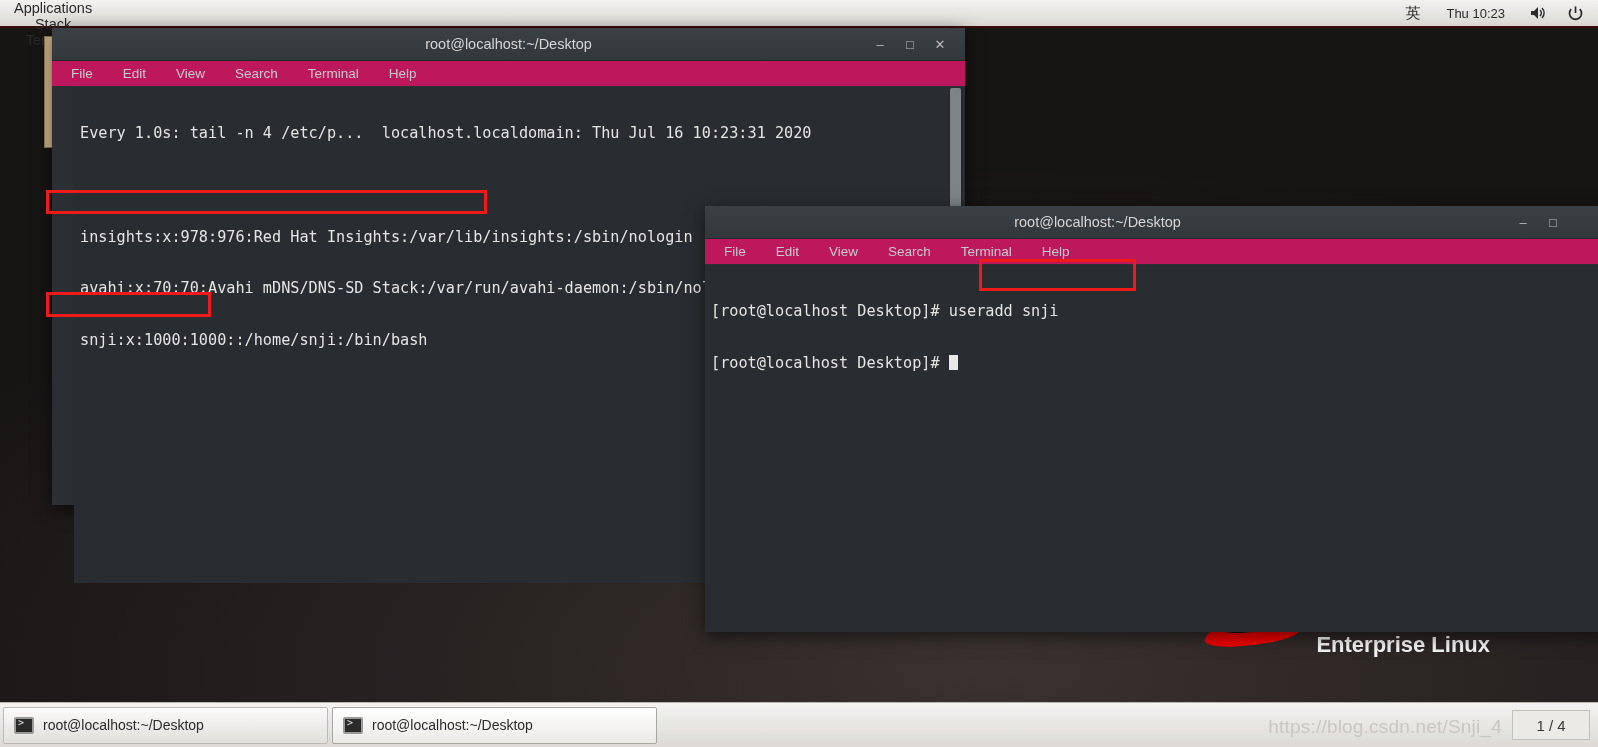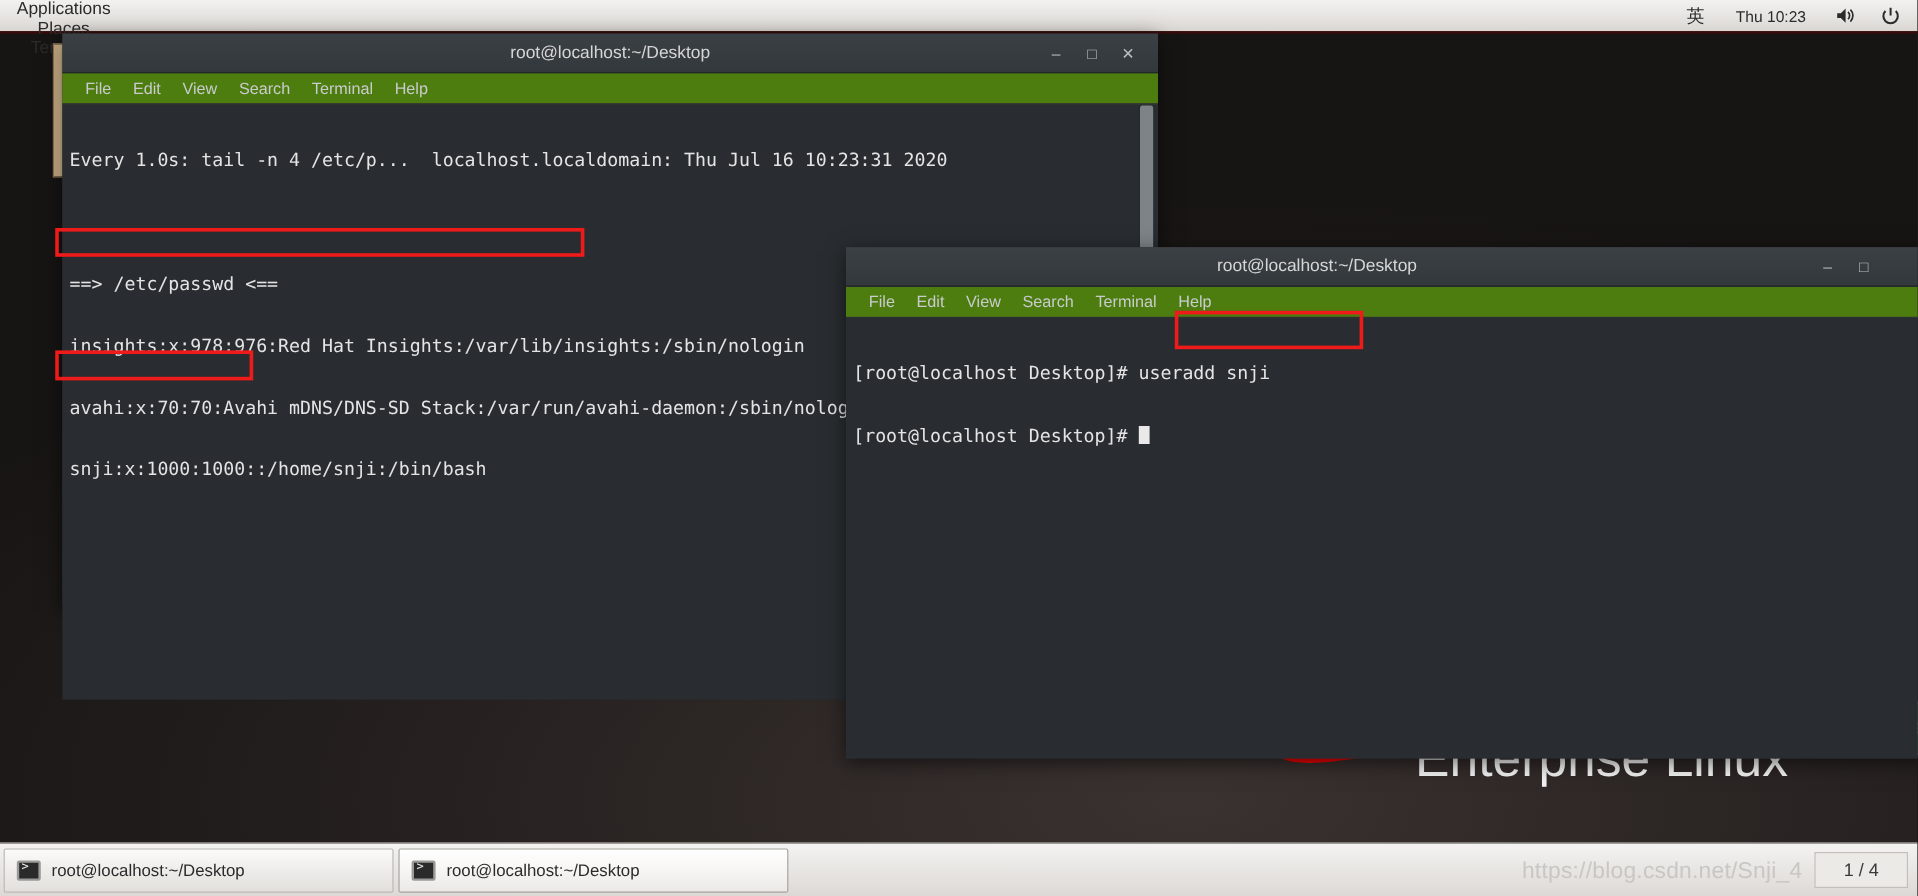--- a/index.html
+++ b/index.html
@@ -42,21 +42,21 @@
   }
   #rhel-brand .hat .band {
     position: absolute; left: 20px; bottom: 21px;
     width: 56px; height: 9px;
     background: #141212;
     border-radius: 50%;
     transform: rotate(-7deg);
   }
   #rhel-brand .words { color: #f2f2f2; line-height: 1.05; }
   #rhel-brand .words .l1 { font-size: 34px; font-weight: bold; letter-spacing: -0.5px; }
-  #rhel-brand .words .l2 { font-size: 43px; font-weight: normal; letter-spacing: 0px; }
+  #rhel-brand .words .l2 { font-size: 22px; font-weight: bold; letter-spacing: 0px; }
 
   #green-badge {
     position: absolute; right: -18px; bottom: 72px;
     width: 46px; height: 46px; border-radius: 50%;
     background: radial-gradient(circle at 35% 28%, #7fd07f 0%, #3fae49 45%, #2d8c38 100%);
     border: 2px solid #d8d8d8;
     display: flex; align-items: center; justify-content: center;
     color: #fff; font-size: 14px; font-weight: bold;
   }
 
@@ -99,35 +99,35 @@
     border-bottom: 1px solid #23272a;
   }
   .titlebar .title {
     position: absolute; left: 0; right: 0; text-align: center;
     font-size: 14.5px; color: #d6d6d6; pointer-events: none;
   }
   .wbtns { margin-left: auto; display: flex; align-items: center; padding-right: 10px; z-index: 2; }
   .wbtn { width: 30px; height: 26px; display: flex; align-items: center; justify-content: center;
           color: #b9bcbe; font-size: 13px; }
   .menubar {
-    height: 26px; background: #4d7c0f; display: flex; align-items: center;
-    padding-left: 10px; gap: 0; border-bottom: 1px solid #2d3134;
+    height: 26px; background: #be185d; display: flex; align-items: center;
+    padding-left: 10px; gap: 12px; border-bottom: 1px solid #2d3134;
   }
   .menubar .mi { padding: 0 9px; font-size: 13.5px; color: #c9cccd; line-height: 26px; }
   .termbody {
     background: #292d31; overflow: hidden; position: relative;
     font-family: "DejaVu Sans Mono", "Liberation Mono", monospace;
     font-size: 15.2px; line-height: 17.2px; color: #e4e4e4;
     padding: 4px 0 0 6px; white-space: pre;
   }
   .termbody .ln { height: 17.2px; }
 
   
   #win1 { left: 52px; top: 28px; width: 913px; height: 477px; }
-  #win1 .termbody { height: 496px; }
+  #win1 .termbody { height: 496px; margin-left: 22px; }
   #win1-scroll {
     position: absolute; right: 3px; top: 60px; width: 13px; height: 410px;
     background: #25292c;
   }
   #win1-scroll .thumb {
     position: absolute; left: 1px; top: 0px; width: 11px; height: 195px;
     background: #7d8387; border-radius: 2px;
   }
   #win1-leftstrip {
     position: absolute; left: 44px; top: 36px; width: 12px; height: 112px;
@@ -214,21 +214,21 @@
 </div>
 
 <div id="topbar">
   <div class="left">
     <div class="rh-mini">
         <div class="b"></div>
         <div class="c"></div>
         <div class="d"></div>
       </div>
     <div class="panel-item">Applications</div>
-    <div class="panel-item">Places</div>
+    <div class="panel-item">Stack</div>
     <div class="panel-item">Terminal</div>
   </div>
   <div class="right">
     <div id="ime">英</div>
     <div id="clock">Thu 10:23</div>
     <div class="tp-icon">
       <svg width="18" height="16" viewBox="0 0 18 16">
         <path d="M2 6 h3 L9 2 v12 L5 10 H2 z" fill="#2b2b2b"></path>
         <path d="M11 5 a4 4 0 0 1 0 6" stroke="#2b2b2b" stroke-width="1.4" fill="none"></path>
         <path d="M13 3 a7 7 0 0 1 0 10" stroke="#2b2b2b" stroke-width="1.4" fill="none"></path>
@@ -258,21 +258,20 @@
     <div class="mi">File</div>
     <div class="mi">Edit</div>
     <div class="mi">View</div>
     <div class="mi">Search</div>
     <div class="mi">Terminal</div>
     <div class="mi">Help</div>
   </div>
   <div class="termbody">
     <div class="ln">Every 1.0s: tail -n 4 /etc/p...  localhost.localdomain: Thu Jul 16 10:23:31 2020</div>
     <div class="ln"></div>
-    <div class="ln">==&gt; /etc/passwd &lt;==</div>
     <div class="ln">insights:x:978:976:Red Hat Insights:/var/lib/insights:/sbin/nologin</div>
     <div class="ln">avahi:x:70:70:Avahi mDNS/DNS-SD Stack:/var/run/avahi-daemon:/sbin/nologin</div>
     <div class="ln">snji:x:1000:1000::/home/snji:/bin/bash</div>
     <div class="ln"></div>
     
     
     
     
     
     

